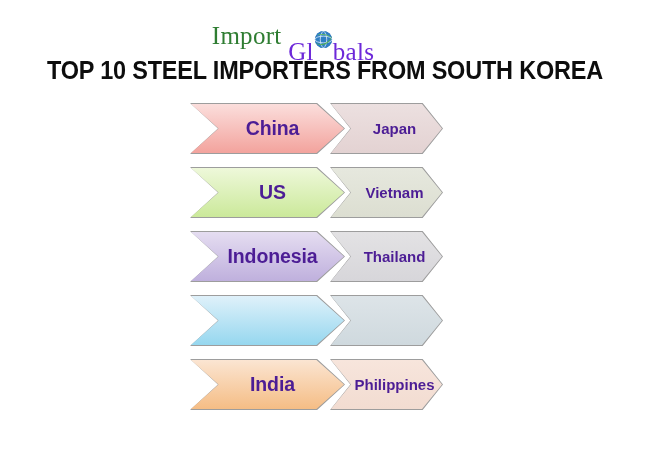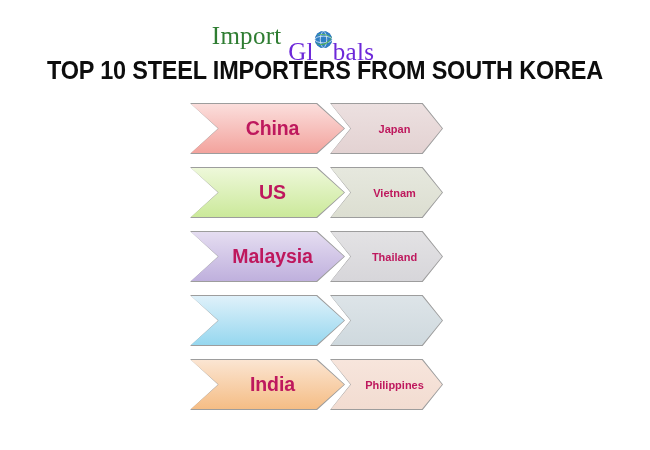--- a/index.html
+++ b/index.html
@@ -96,42 +96,42 @@
     top: 1px; left: 1px; right: 1px; bottom: 1px;
     clip-path: polygon(0% 0%, 82% 0%, 100% 50%, 82% 100%, 0% 100%, 18% 50%);
   }
   .chev-label {
     position: relative;
     z-index: 3;
     width: 100%;
     text-align: center;
     font-family: "Liberation Sans", sans-serif;
     font-weight: bold;
-    color: #be185d;
+    color: #4c1d95;
     white-space: nowrap;
   }
 
   
   .chev-primary {
     left: 190px;
     width: 155px;
   }
   .chev-primary .chev-label {
     font-size: 19.5px;
     padding-left: 10px;
     letter-spacing: -0.1px;
   }
   
   .chev-secondary {
     left: 330px;
     width: 113px;
     z-index: 0;
   }
   .chev-secondary .chev-label {
-    font-size: 11px;
+    font-size: 15px;
     padding-left: 16px;
     letter-spacing: 0px;
   }
   .chev-primary { z-index: 2; }
 </style>
 </head>
 <body>
 
 <div id="logo-bar">
   <div class="logo-text">
@@ -184,21 +184,21 @@
 
   <div class="chev-row">
     <div class="chev chev-secondary">
       <div class="chev-border"></div>
       <div class="chev-inner" style="background:linear-gradient(to bottom,#e3e2e4 0%,#d7d6da 100%)"></div>
       <div class="chev-label">Thailand</div>
     </div>
     <div class="chev chev-primary">
       <div class="chev-border"></div>
       <div class="chev-inner" style="background:linear-gradient(to bottom,#e5ddf1 0%,#bfb0dd 100%)"></div>
-      <div class="chev-label">Malaysia</div>
+      <div class="chev-label">Indonesia</div>
     </div>
   </div>
 
   <div class="chev-row">
     <div class="chev chev-secondary">
       <div class="chev-border"></div>
       <div class="chev-inner" style="background:linear-gradient(to bottom,#dde4e8 0%,#cfd9de 100%)"></div>
     </div>
     <div class="chev chev-primary">
       <div class="chev-border"></div>

